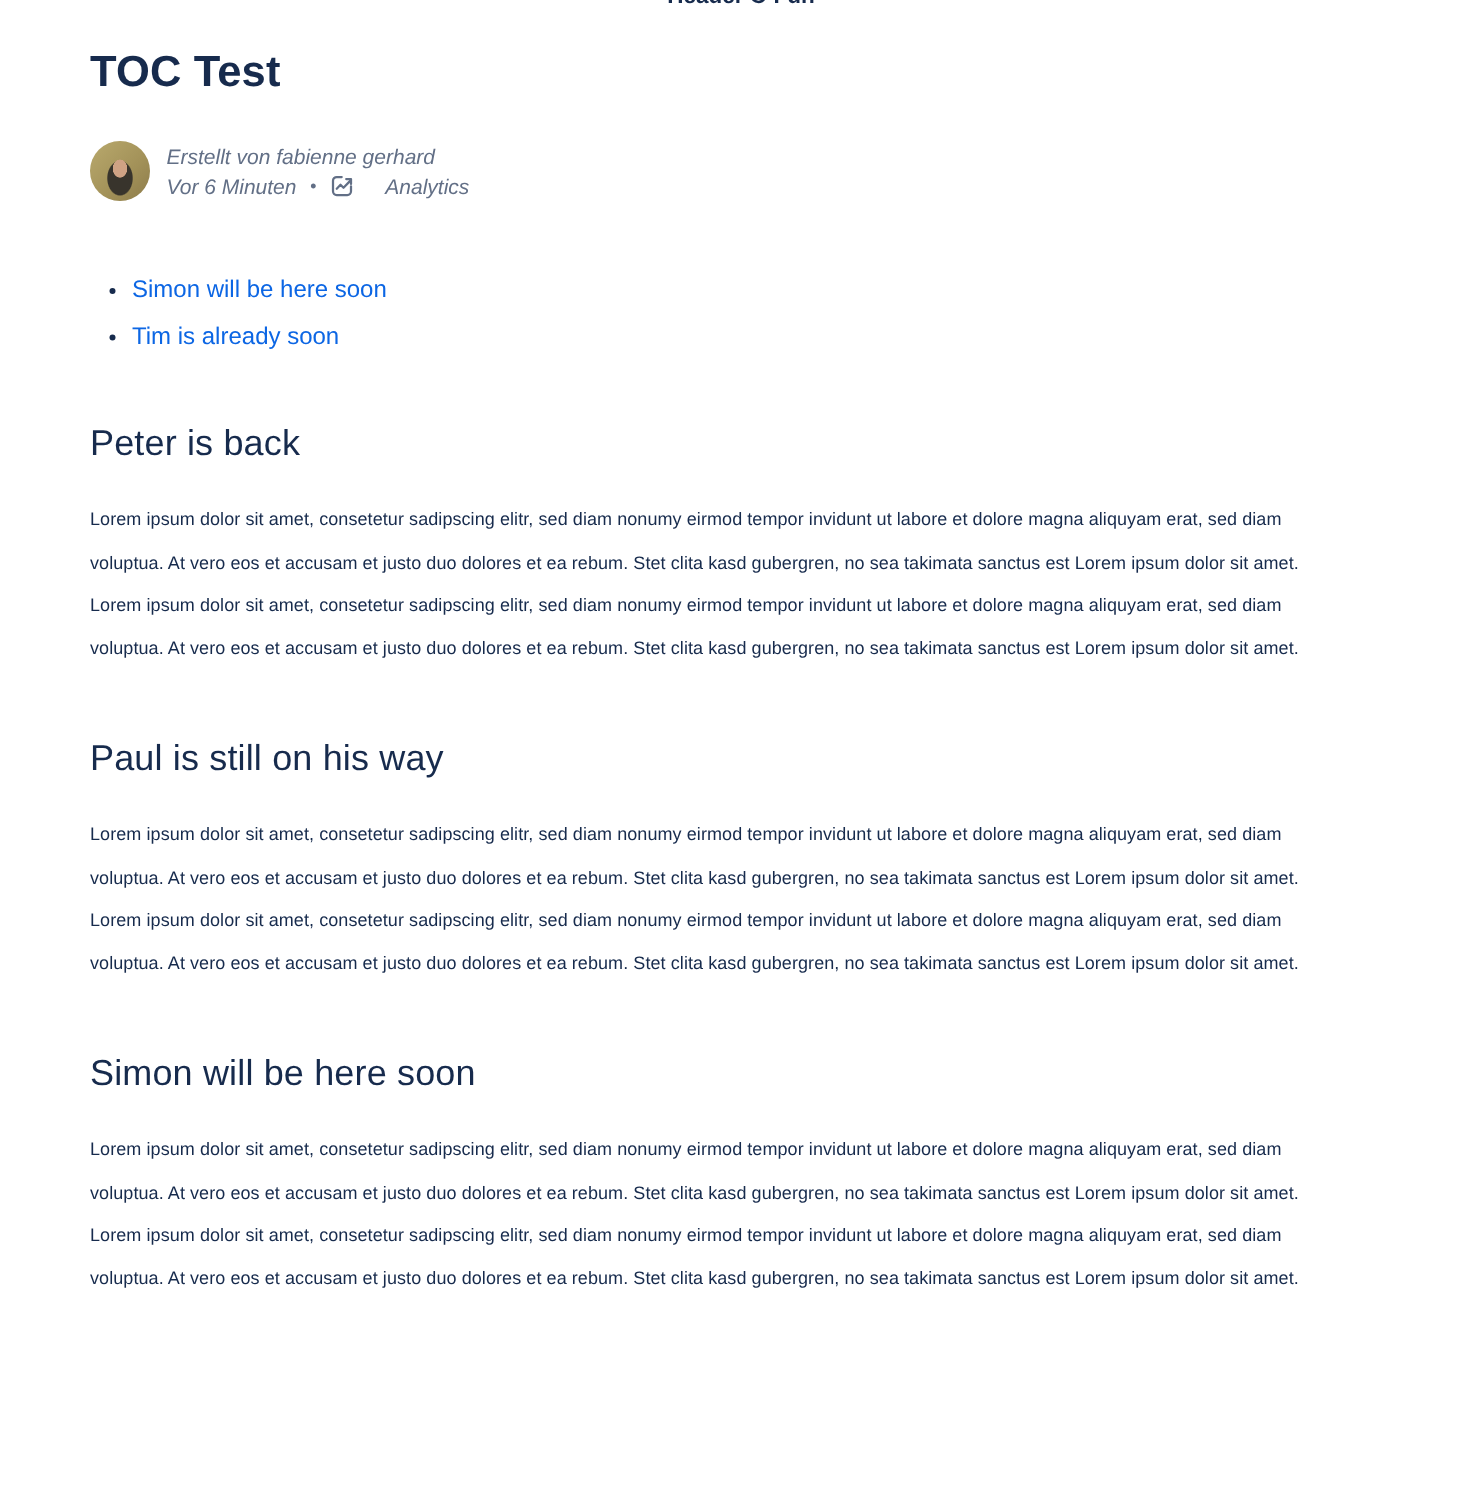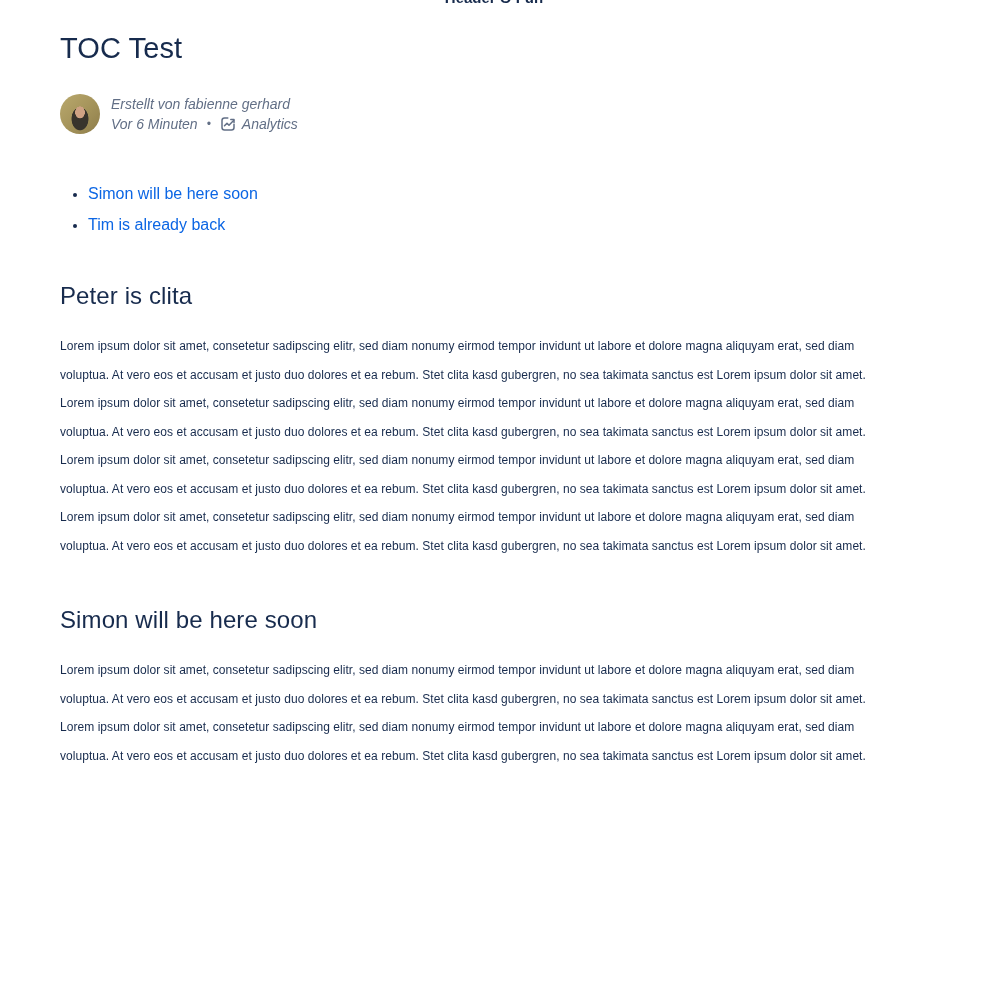--- a/index.html
+++ b/index.html
@@ -30,21 +30,21 @@
   }
 
   .content {
     padding: 30px 104px 0 60px;
   }
 
   h1.page-title {
     margin: 0;
     font-size: 29px;
     line-height: 36px;
-    font-weight: 400;
+    font-weight: 700;
     letter-spacing: 0.1px;
     color: #172B4D;
   }
 
   
   .byline {
     display: flex;
     align-items: center;
     margin-top: 28px;
     font-style: italic;
@@ -77,21 +77,21 @@
     cursor: pointer;
   }
   .dot-sep {
     margin: 0 9px;
     font-size: 12px;
     color: #626F86;
   }
   .analytics-btn {
     display: inline-flex;
     align-items: center;
-    gap: 6px;
+    gap: 21px;
     cursor: pointer;
     color: #626F86;
   }
   .analytics-btn svg {
     display: block;
   }
 
   
   ul.toc-list {
     margin: 48px 0 0 0;
@@ -160,29 +160,30 @@
             </svg>
           </span>
           <span>Analytics</span>
         </span>
       </div>
     </div>
   </div>
 
   <ul class="toc-list">
     <li><a>Simon will be here soon</a></li>
-    <li><a>Tim is already back</a></li>
+    <li><a>Tim is already soon</a></li>
   </ul>
 
   <div class="section">
-    <h2>Peter is clita</h2>
+    <h2>Peter is back</h2>
     <p>Lorem ipsum dolor sit amet, consetetur sadipscing elitr, sed diam nonumy eirmod tempor invidunt ut labore et dolore magna aliquyam erat, sed diam voluptua. At vero eos et accusam et justo duo dolores et ea rebum. Stet clita kasd gubergren, no sea takimata sanctus est Lorem ipsum dolor sit amet. Lorem ipsum dolor sit amet, consetetur sadipscing elitr, sed diam nonumy eirmod tempor invidunt ut labore et dolore magna aliquyam erat, sed diam voluptua. At vero eos et accusam et justo duo dolores et ea rebum. Stet clita kasd gubergren, no sea takimata sanctus est Lorem ipsum dolor sit amet.</p>
   </div>
 
   <div class="section">
+    <h2>Paul is still on his way</h2>
     <p>Lorem ipsum dolor sit amet, consetetur sadipscing elitr, sed diam nonumy eirmod tempor invidunt ut labore et dolore magna aliquyam erat, sed diam voluptua. At vero eos et accusam et justo duo dolores et ea rebum. Stet clita kasd gubergren, no sea takimata sanctus est Lorem ipsum dolor sit amet. Lorem ipsum dolor sit amet, consetetur sadipscing elitr, sed diam nonumy eirmod tempor invidunt ut labore et dolore magna aliquyam erat, sed diam voluptua. At vero eos et accusam et justo duo dolores et ea rebum. Stet clita kasd gubergren, no sea takimata sanctus est Lorem ipsum dolor sit amet.</p>
   </div>
 
   <div class="section">
     <h2>Simon will be here soon</h2>
     <p>Lorem ipsum dolor sit amet, consetetur sadipscing elitr, sed diam nonumy eirmod tempor invidunt ut labore et dolore magna aliquyam erat, sed diam voluptua. At vero eos et accusam et justo duo dolores et ea rebum. Stet clita kasd gubergren, no sea takimata sanctus est Lorem ipsum dolor sit amet. Lorem ipsum dolor sit amet, consetetur sadipscing elitr, sed diam nonumy eirmod tempor invidunt ut labore et dolore magna aliquyam erat, sed diam voluptua. At vero eos et accusam et justo duo dolores et ea rebum. Stet clita kasd gubergren, no sea takimata sanctus est Lorem ipsum dolor sit amet.</p>
   </div>
 
 </div>
 

